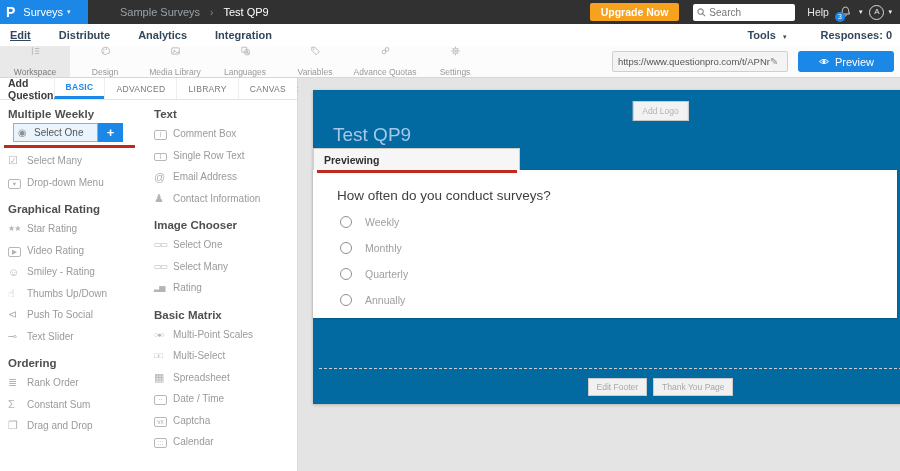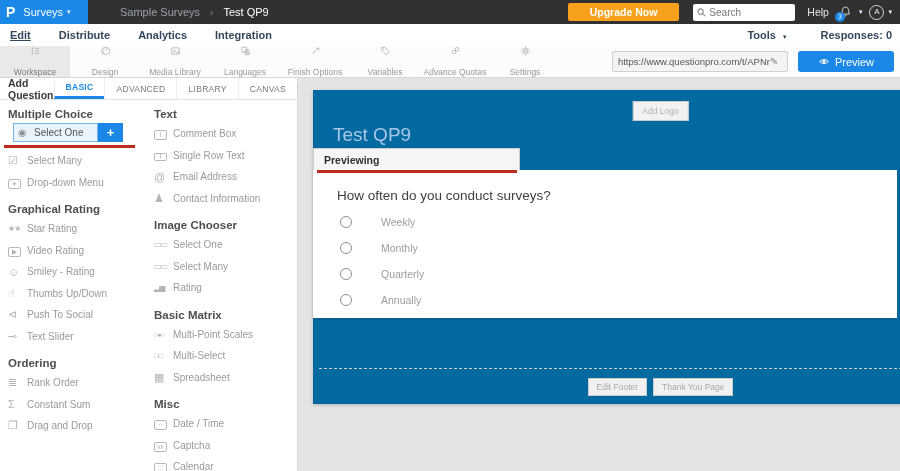--- a/index.html
+++ b/index.html
@@ -11,21 +11,21 @@
   .topbar { position:absolute; left:0; top:0; width:900px; height:24px; background:#313131; display:flex; align-items:center; z-index:30; }
   .logo-block { width:88px; height:24px; background:#1b87e6; display:flex; align-items:center; padding:0 6px; color:#fff; }
   .logo { font-size:14px; font-weight:bold; margin-right:8px; }
   .surveys-label { font-size:11px; }
   .caret { font-size:7px; margin-left:4px; color:#e8f1fb; }
   .breadcrumb { display:flex; align-items:center; margin-left:32px; font-size:11px; }
   .crumb-parent { color:#9aa2ab; }
   .crumb-sep { color:#8a8a8a; margin:0 10px; font-size:10px; }
   .crumb-current { color:#ffffff; }
   .topbar-spacer { flex:1; }
-  .upgrade-btn { background:#f7a11c; color:#fff; font-size:10.5px; font-weight:bold; padding:3px 22px; border-radius:2px; margin-right:14px; cursor:pointer; }
+  .upgrade-btn { background:#f7a11c; color:#fff; font-size:10.5px; font-weight:bold; padding:3px 11px; border-radius:2px; margin-right:14px; cursor:pointer; }
   .search-box { width:102px; height:17px; background:#fff; border-radius:2px; display:flex; align-items:center; padding:0 4px; margin-right:12px; }
   .search-box input { border:none; outline:none; width:80px; font-size:10px; color:#444; margin-left:3px; font-family:inherit; }
   .help-label { color:#e8e8e8; font-size:10.5px; margin-right:10px; }
   .bell-wrap { position:relative; margin-right:3px; }
   .bell-badge { position:absolute; left:-4px; bottom:-3px; width:10px; height:10px; background:#1b87e6; border-radius:50%; color:#fff; font-size:7px; text-align:center; line-height:10px; }
   .avatar { width:15px; height:15px; border:1.5px solid #d8d8d8; border-radius:50%; color:#e8e8e8; font-size:8px; text-align:center; line-height:12px; margin-left:7px; }
 
   
   .subnav { position:absolute; left:0; top:24px; width:900px; height:22px; background:#fff; display:flex; align-items:center; font-size:11px; font-weight:bold; color:#33475b; }
   .subnav-item { margin-left:10px; margin-right:18px; cursor:pointer; }
@@ -77,21 +77,21 @@
   .main { position:absolute; left:298px; top:78px; width:602px; height:393px; background:#e4e4e4; }
   .card { position:absolute; left:15px; top:12px; width:695px; height:314px; background:#0369a1; box-shadow:0 1px 3px rgba(0,0,0,.22); }
   .add-logo { position:absolute; left:50%; transform:translateX(-50%); top:11px; border:1px solid #c9c9c9; background:#f2f2f2; color:#b3b3b3; font-size:8.5px; padding:4px 9px; cursor:pointer; }
   .survey-title { position:absolute; left:20px; top:34px; font-size:19px; color:#a7c7e9; }
   .white-panel { position:absolute; left:0; top:80px; width:584px; height:148px; background:#fff; box-shadow:0 1px 2px rgba(0,0,0,.18); }
   .prev-tab { position:absolute; left:0; top:58px; width:207px; height:22px; background:#f6f6f6; border:1px solid #cdcdcd; border-bottom:none; display:flex; align-items:center; padding-left:10px; font-size:10.5px; z-index:2; }
   .prev-bold { font-weight:bold; color:#2f2f2f; }
   .prev-rest { color:#4a4a4a; white-space:pre; }
   .prev-underline { position:absolute; left:4px; top:80px; width:200px; height:3px; background:#bf2a1e; z-index:3; }
   .question-text { position:absolute; left:24px; top:18px; font-size:13.5px; color:#3f3f3f; }
-  .opt-row { position:absolute; left:27px; display:flex; align-items:center; cursor:pointer;gap:16px; }
+  .opt-row { position:absolute; left:27px; display:flex; align-items:center; cursor:pointer; }
   .radio { width:12px; height:12px; border:1.5px solid #8f8f8f; border-radius:50%; background:#fff; }
   .opt-label { font-size:10.5px; color:#9e9e9e; margin-left:13px; }
   .card-footer-line { position:absolute; left:6px; right:6px; top:278px; border-top:1px dashed #cfcfcf; }
   .card-footer { position:absolute; left:0; top:288px; width:100%; display:flex; justify-content:center; gap:6px; }
   .chip { border:1px solid #cbcbcb; background:#f1f1f1; color:#a8a8a8; font-size:8.5px; padding:3px 8px; cursor:pointer; }
 
   .ticon { stroke:#a9a9a9; fill:none; stroke-width:1.2; }
 </style>
 </head>
 <body>
@@ -166,29 +166,20 @@
       </svg>
     <span class="tb-label">Media Library</span>
   </div>
   <div class="tb-item">
     <svg width="15" height="14" viewBox="0 0 16 16">
         <rect class="ticon" x="2" y="2" width="8" height="8" rx="1"></rect>
         <rect class="ticon" x="7" y="6" width="7" height="8" rx="1"></rect>
         <text x="9" y="12.6" font-size="6" fill="#a9a9a9" stroke="none">A</text>
       </svg>
     <span class="tb-label">Languages</span>
-  </div>
-  <div class="tb-item">
-    <svg width="15" height="14" viewBox="0 0 16 16">
-        <line class="ticon" x1="3" y1="13" x2="11" y2="5"></line>
-        <line class="ticon" x1="12" y1="2" x2="12" y2="6"></line>
-        <line class="ticon" x1="10" y1="4" x2="14" y2="4"></line>
-        <line class="ticon" x1="13.3" y1="7" x2="14.8" y2="8.5"></line>
-      </svg>
-    <span class="tb-label">Finish Options</span>
   </div>
   <div class="tb-item">
     <svg width="15" height="14" viewBox="0 0 16 16">
         <path class="ticon" d="M2 2 h5 l7 7 -5 5 -7-7 Z"></path>
         <circle cx="5" cy="5" r="1" fill="#a9a9a9"></circle>
       </svg>
     <span class="tb-label">Variables</span>
   </div>
   <div class="tb-item">
     <svg width="15" height="14" viewBox="0 0 16 16">
@@ -237,21 +228,21 @@
     <div class="ptab">ADVANCED</div>
     <div class="ptab">LIBRARY</div>
     <div class="ptab">CANVAS</div>
     <div class="panel-close">
         <span>×</span>
       </div>
   </div>
   <div class="panel-body">
 
     <div class="pcol1">
-      <div class="qhead first">Multiple Choice</div>
+      <div class="qhead first">Multiple Weekly</div>
       <div class="sel-wrap">
         <div class="sel-row">
           <div class="sel-main">
             <span class="qi">◉</span>
             <span class="ql">Select One</span>
           </div>
           <div class="add-btn">
               <span>+</span>
             </div>
         </div>
@@ -347,21 +338,20 @@
       </div>
       <div class="qitem">
         <span class="qi sm">□▫□</span>
         <span class="ql">Multi-Select</span>
       </div>
       <div class="qitem">
         <span class="qi">▦</span>
         <span class="ql">Spreadsheet</span>
       </div>
 
-      <div class="qhead">Misc</div>
       <div class="qitem">
         <span class="qi"><span class="ibox">··</span></span>
         <span class="ql">Date / Time</span>
       </div>
       <div class="qitem">
         <span class="qi"><span class="ibox">vx</span></span>
         <span class="ql">Captcha</span>
       </div>
       <div class="qitem">
         <span class="qi"><span class="ibox">:::</span></span>

